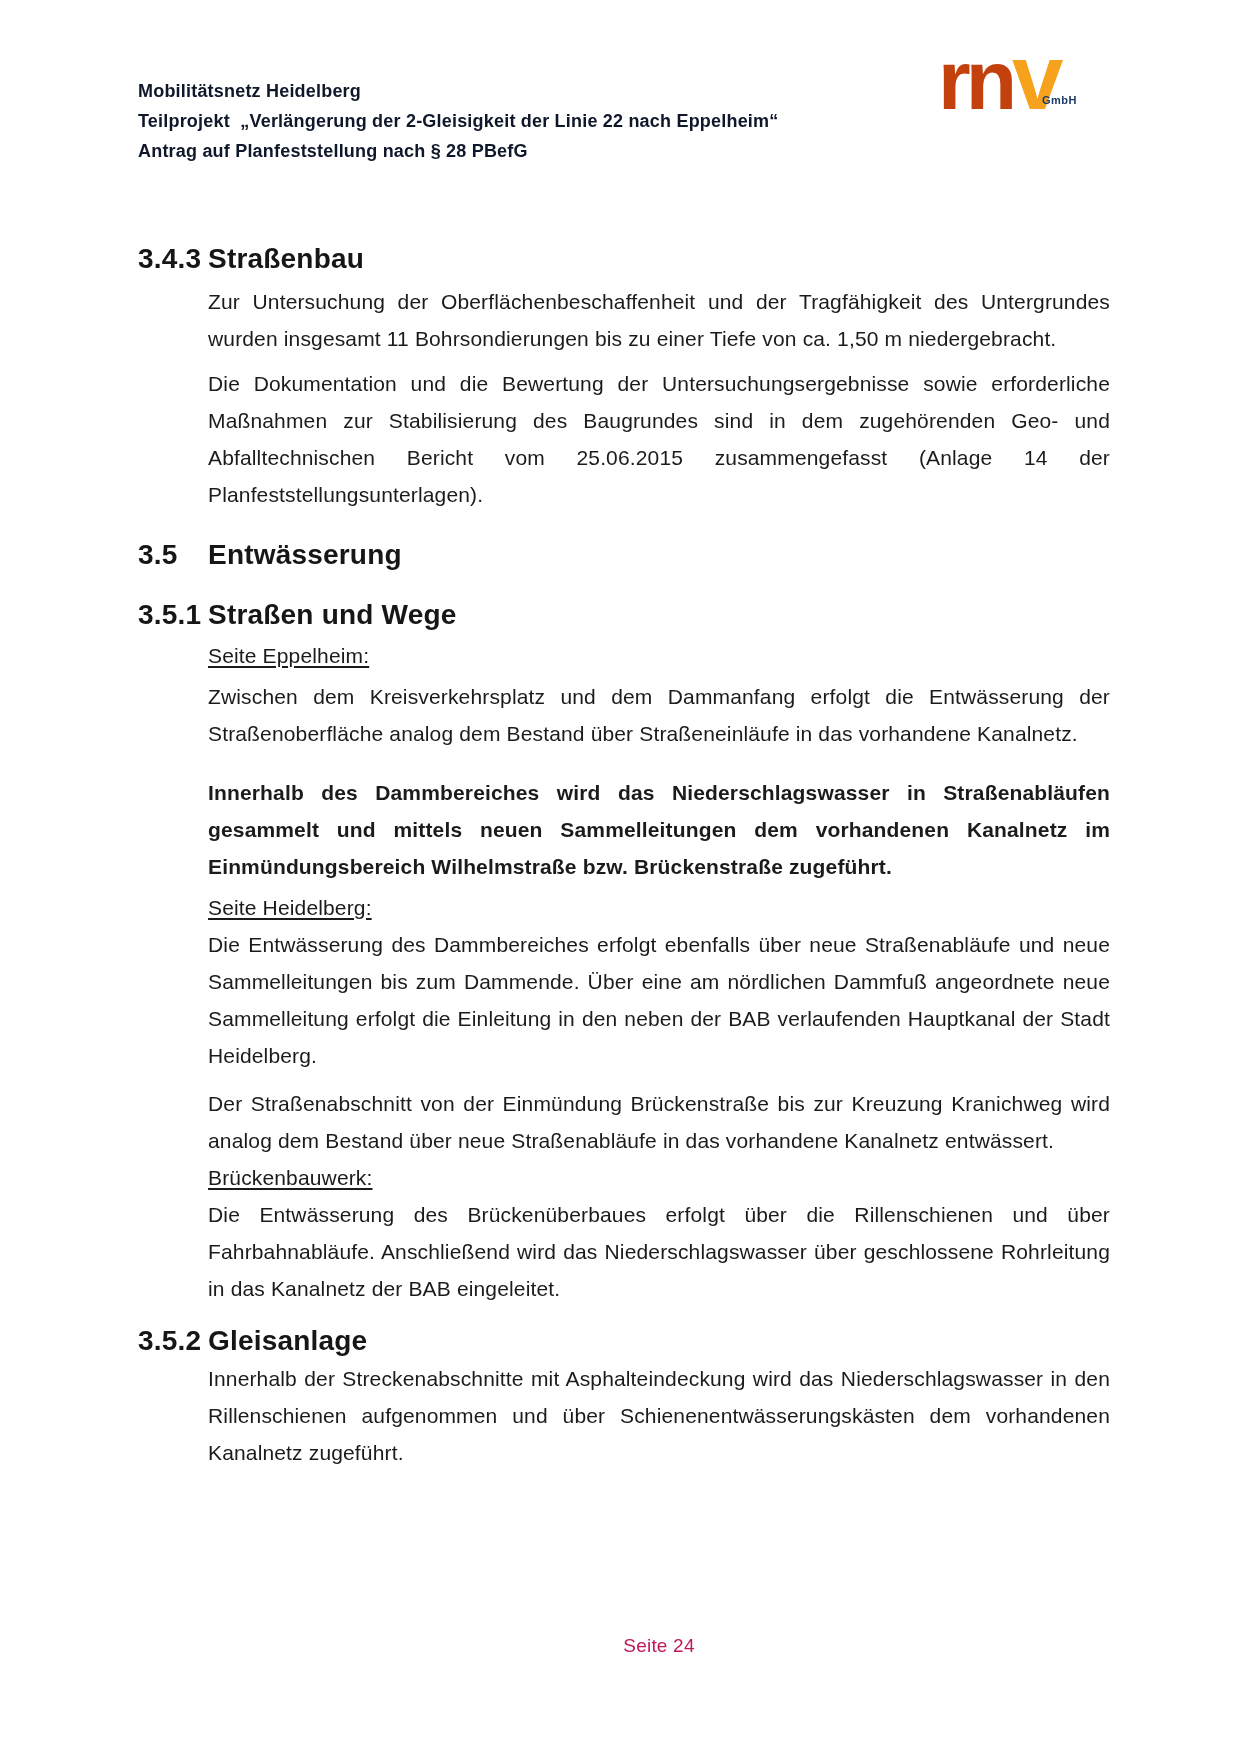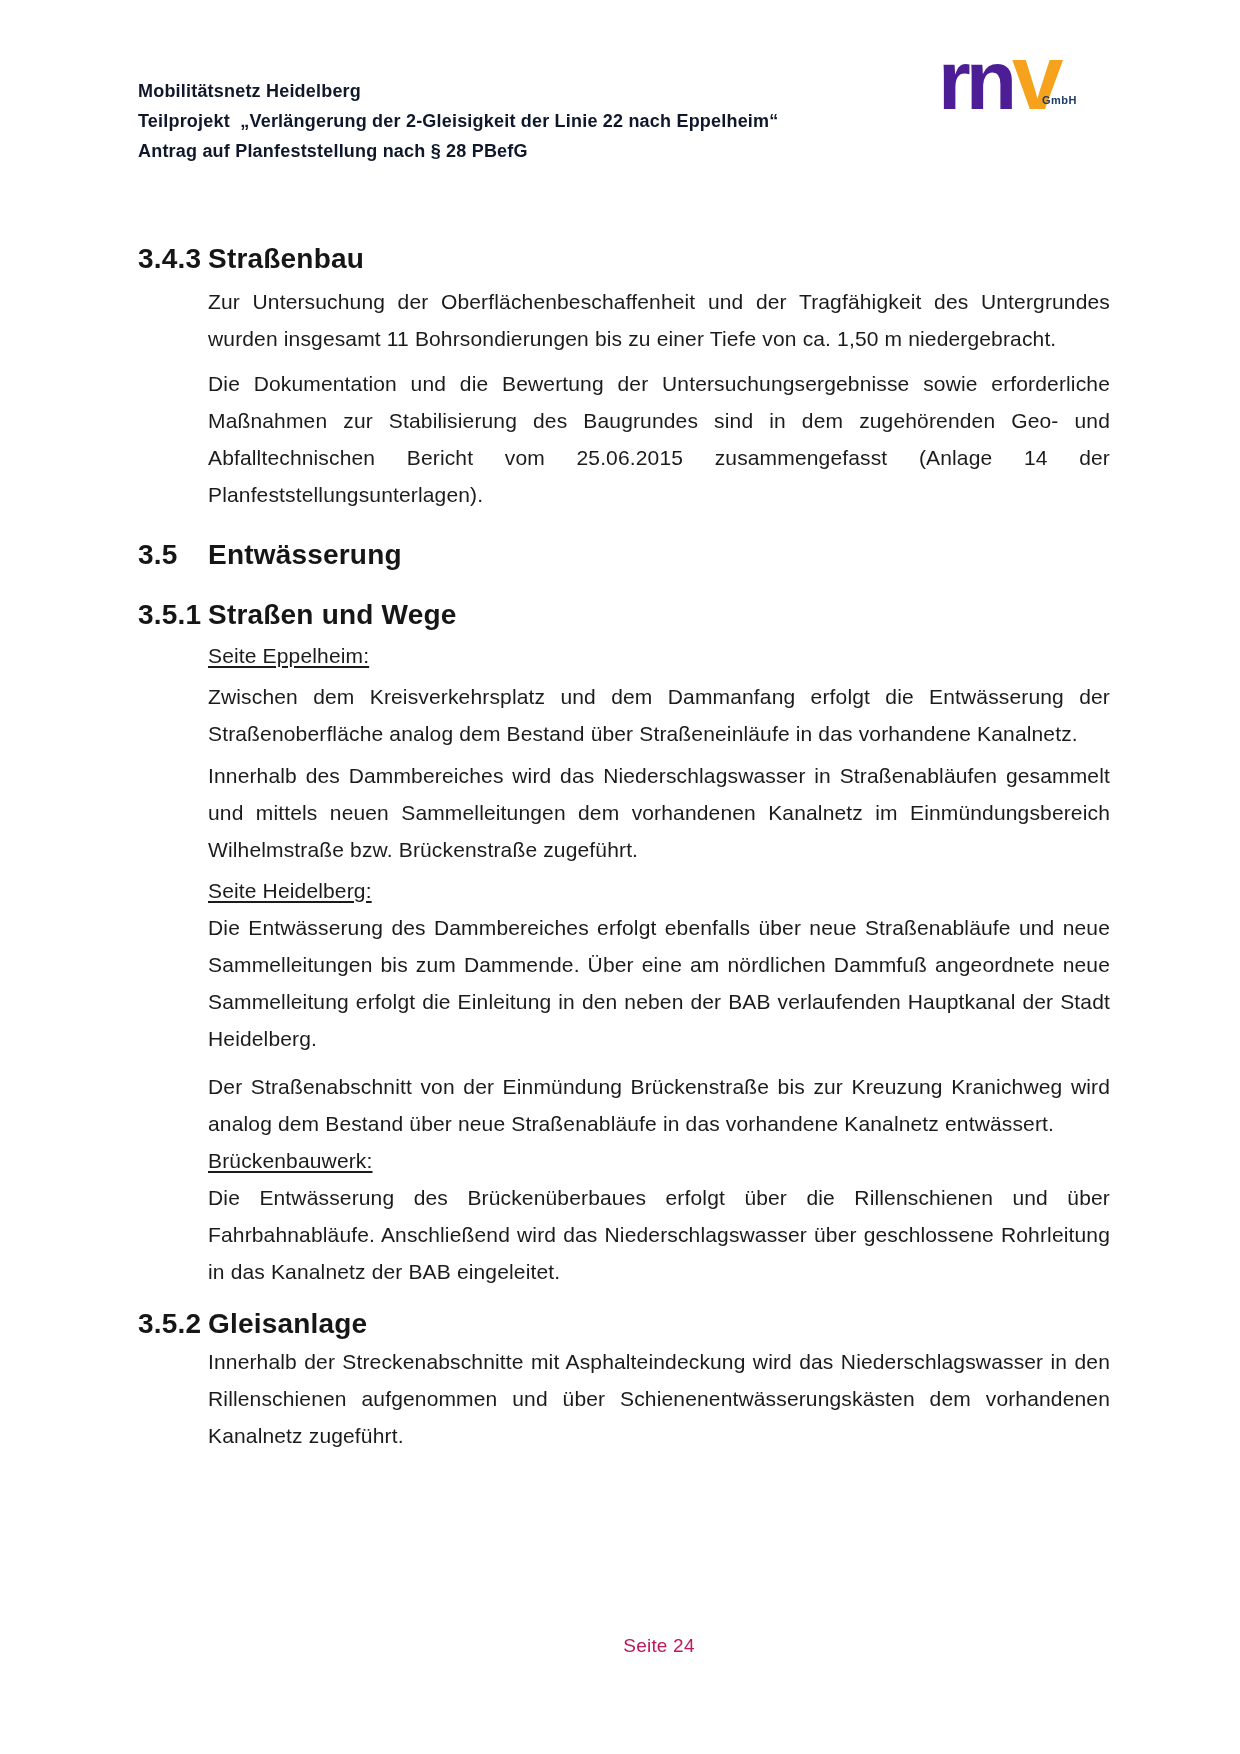--- a/index.html
+++ b/index.html
@@ -85,21 +85,21 @@
     font-size: 21px;
     line-height: 37px;
     letter-spacing: 0.15px;
   }
   .sub-label span { text-decoration: underline; text-underline-offset: 3px; }
 
   .mt4  { margin-top: 4px; }
   .mt5  { margin-top: 6px; }
   .mt8  { margin-top: 8px; }
   .mt9  { margin-top: 9px; }
-  .mt10 { margin-top: 5px; }
+  .mt10 { margin-top: 22px; font-weight: bold; }
   .mt11 { margin-top: 11px; }
   .mt21 { margin-top: 21px; }
   .mt29 { margin-top: 29px; }
   .mt34 { margin-top: 34px; }
 
   
   .footer {
     position: absolute;
     left: 208px;
     top: 1634px;
@@ -116,21 +116,21 @@
 
 <div class="page">
 
   <div class="header">
     <div class="hline">Mobilitätsnetz Heidelberg</div>
     <div class="hline">Teilprojekt  „Verlängerung der 2-Gleisigkeit der Linie 22 nach Eppelheim“</div>
     <div class="hline">Antrag auf Planfeststellung nach § 28 PBefG</div>
   </div>
 
   <div class="logo">
-    <span class="rn" style="color:#4c1d95;">rn</span><span class="v" style="color:#f6a21c;">v</span>
+    <span class="rn" style="color:#c2410c;">rn</span><span class="v" style="color:#f6a21c;">v</span>
     <span class="suffix" style="color:#1b3a66;">GmbH</span>
   </div>
 
   <div class="main">
 
     <div class="sec-heading">
       <span class="num">3.4.3</span>
       <span class="ttl">Straßenbau</span>
     </div>
     <p class="para mt11">Zur Untersuchung der Oberflächenbeschaffenheit und der Tragfähigkeit des Untergrundes wurden insgesamt 11 Bohrsondierungen bis zu einer Tiefe von ca. 1,50 m niedergebracht.</p>

